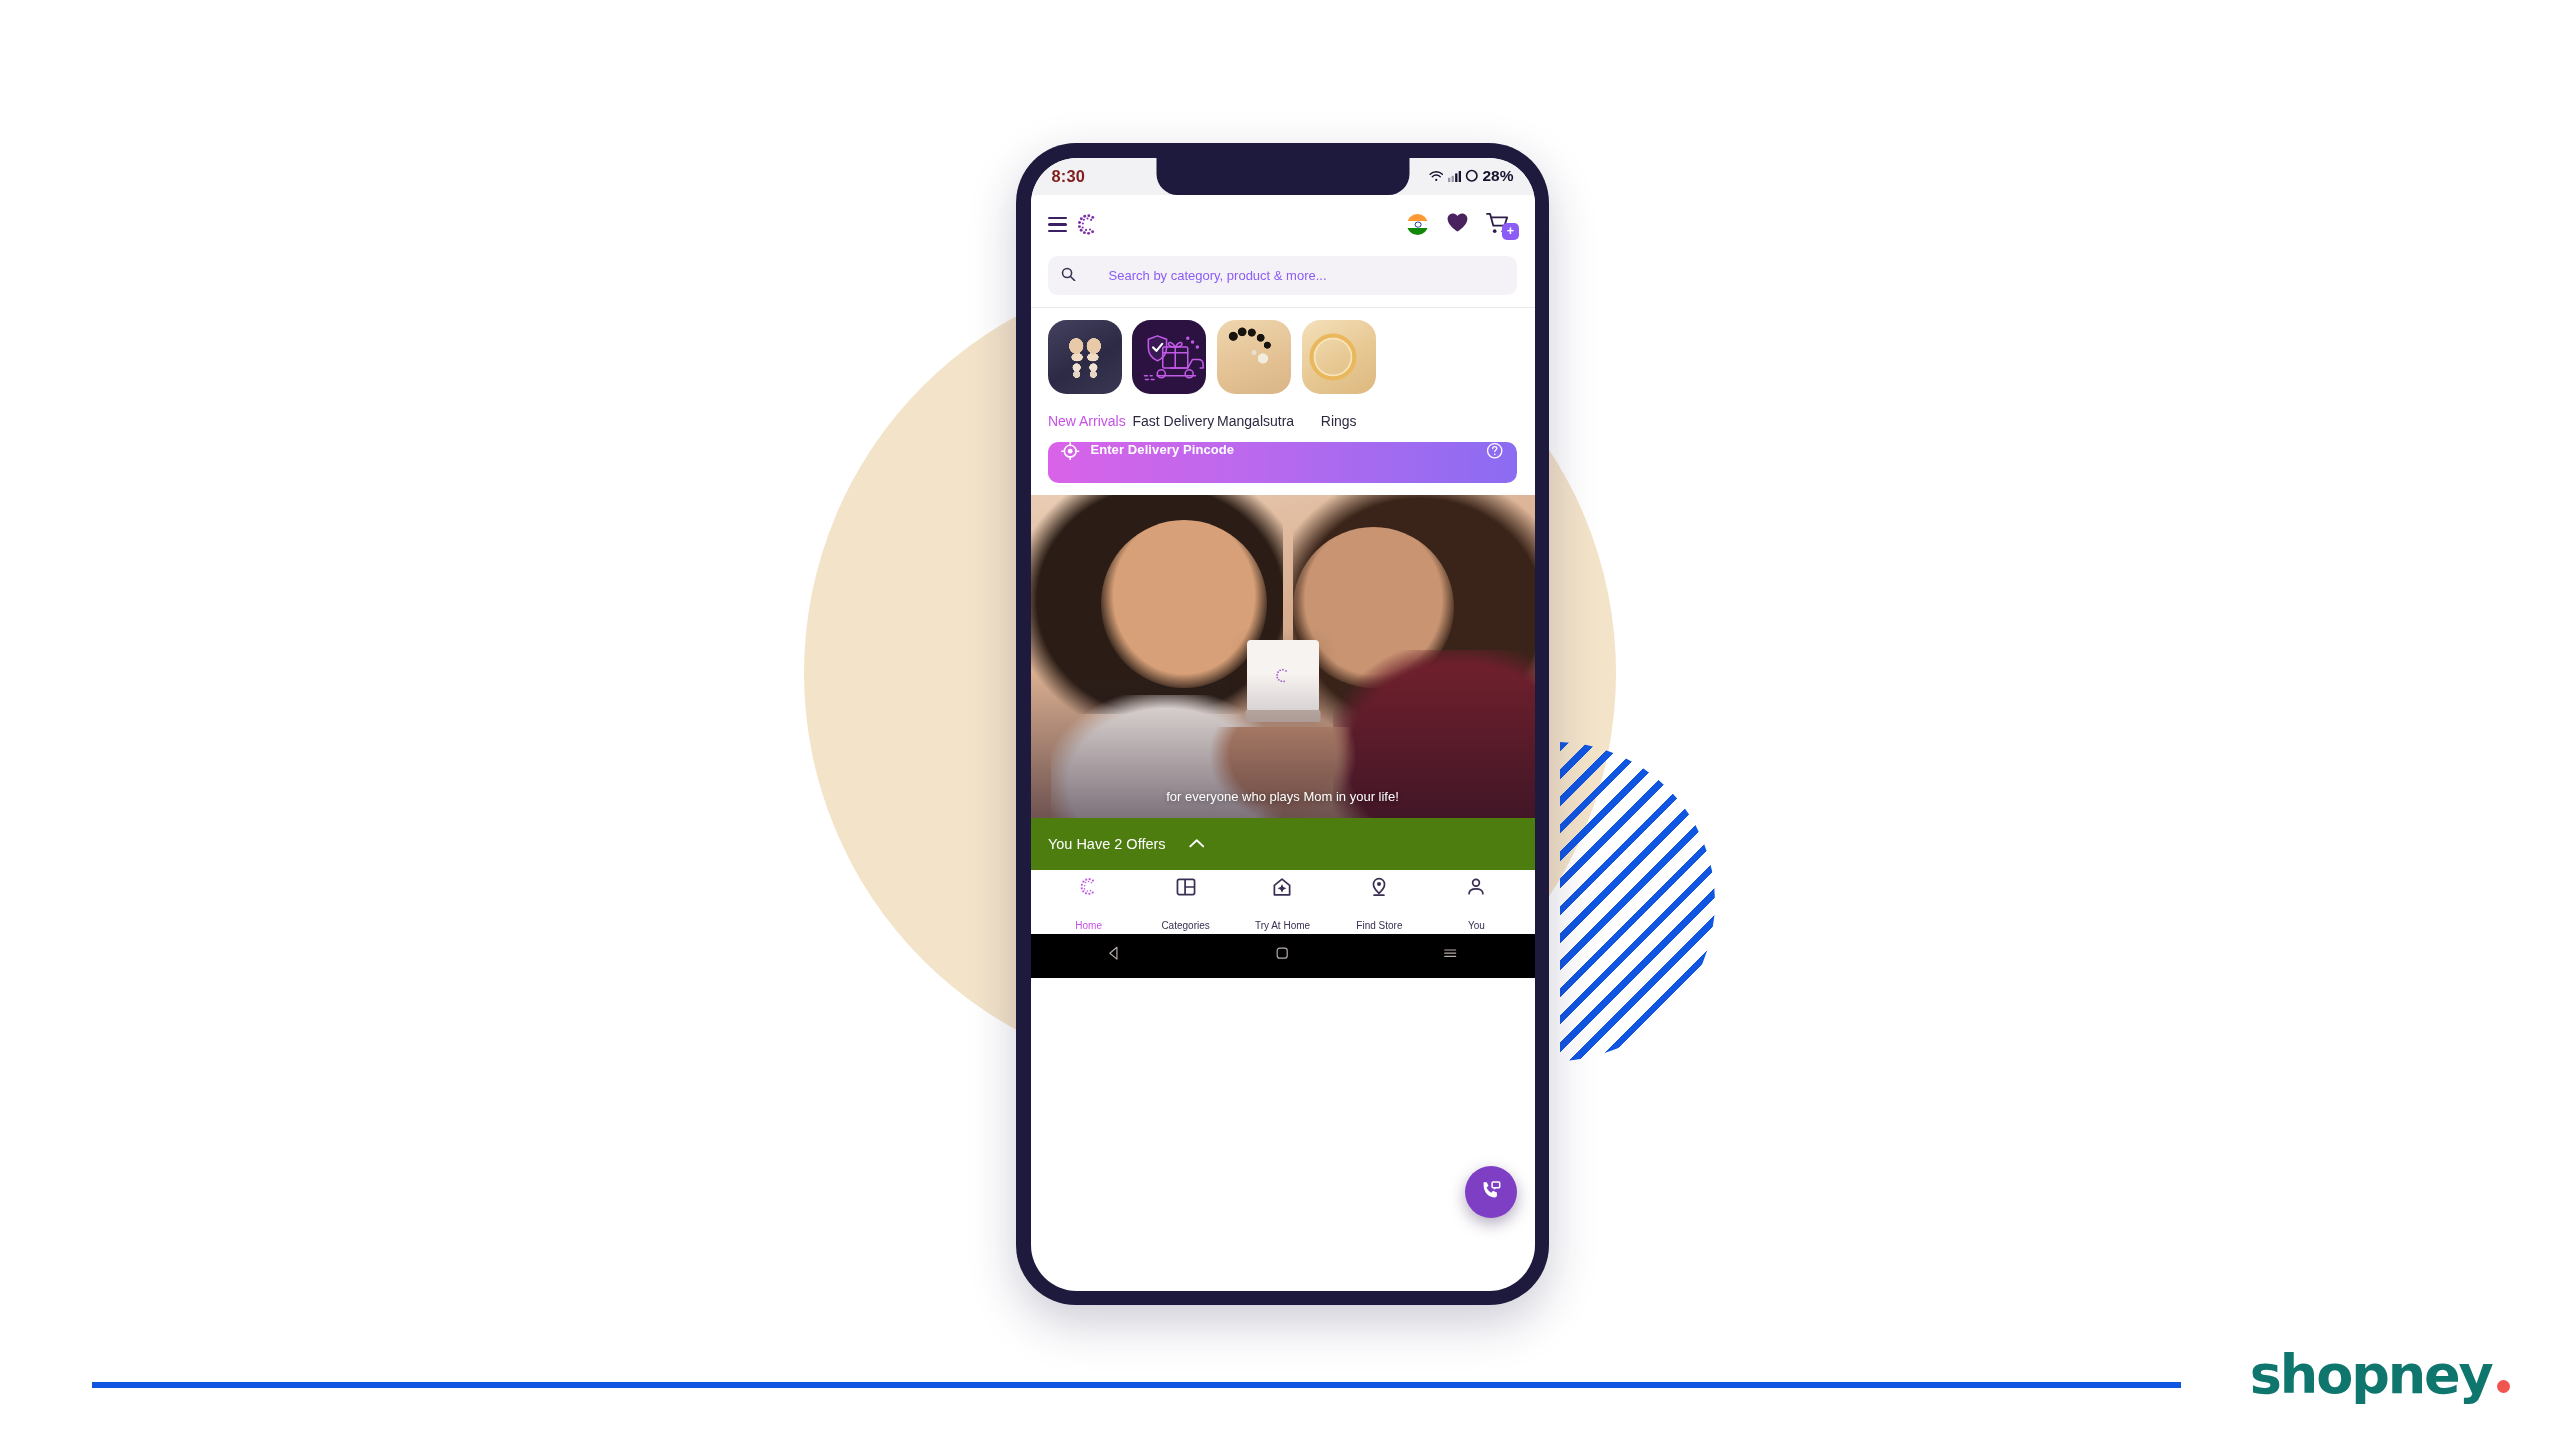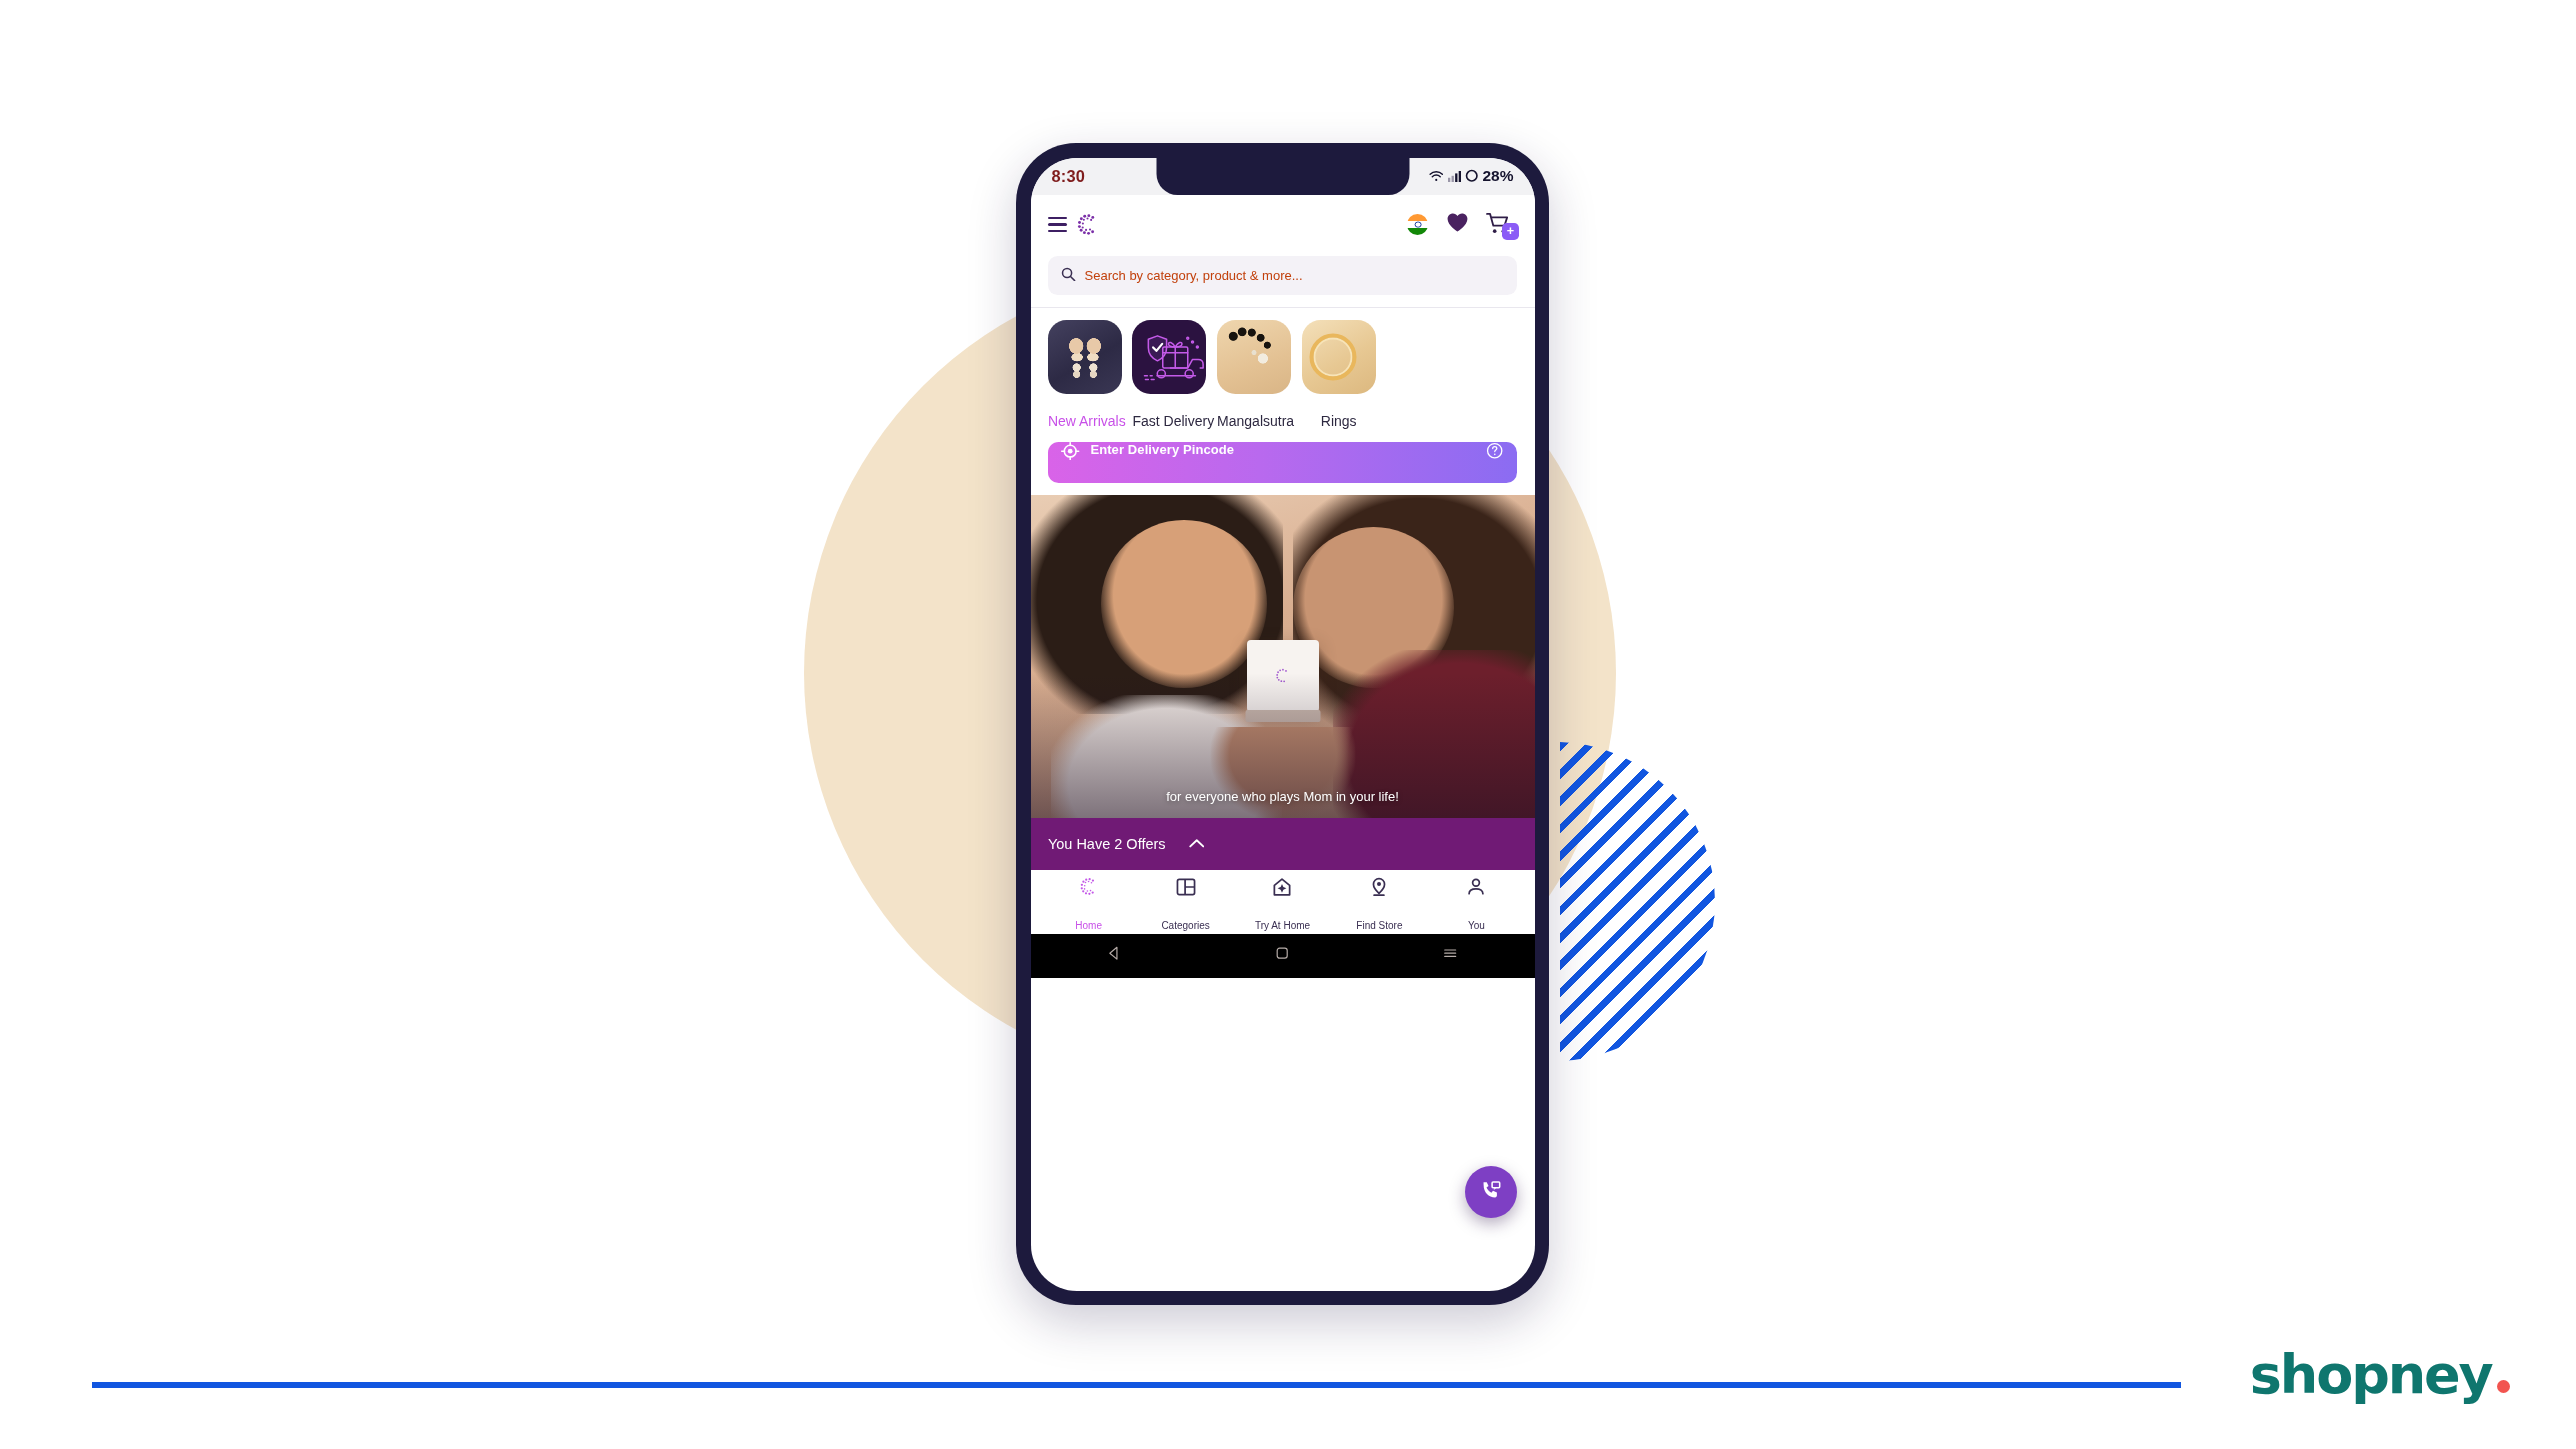--- a/index.html
+++ b/index.html
@@ -143,21 +143,21 @@
   
   .search-zone { padding: 1.9px 17.4px 11.6px 17.4px; background: #fff; }
   .search-box {
     height: 39px;
     background: #f4f2f7;
     border-radius: 9.7px;
     display: flex; align-items: center;
     gap: 8.7px; padding: 0 13.5px;
     box-sizing: border-box;
   }
-  .search-ph { font-size: 13px; color: #c2410c; }
+  .search-ph { font-size: 13px; color: #8b5cf6; margin-left: 24px; }
   .divider { height: 1px; background: #e9e7ee; }
 
   
   .cats {
     display: flex; gap: 10.6px;
     padding: 11.6px 0 7.7px 17.4px;
     background: #fff;
     overflow: hidden;
   }
   .cat { width: 74px; flex: 0 0 auto; text-align: center; }
@@ -307,21 +307,21 @@
     background: #7e3fc4;
     display: flex; align-items: center; justify-content: center;
     z-index: 6;
     box-shadow: 0 5.8px 15.5px rgba(40,15,70,0.35);
   }
 
   
   .offers {
     position: relative;
     height: 52px;
-    background: #701a75;
+    background: #4d7c0f;
     display: flex; align-items: center;
     padding: 0 17.4px; box-sizing: border-box;
     gap: 23px;
     z-index: 4;
   }
   .offers-label { color: #ffffff; font-size: 14.5px; }
 
   
   .botnav {
     height: 64px;

